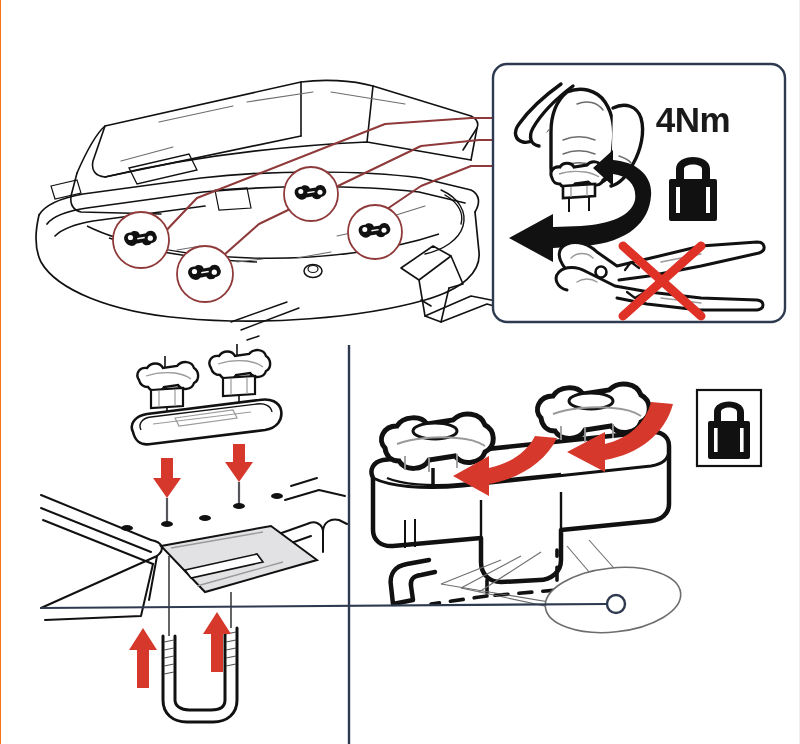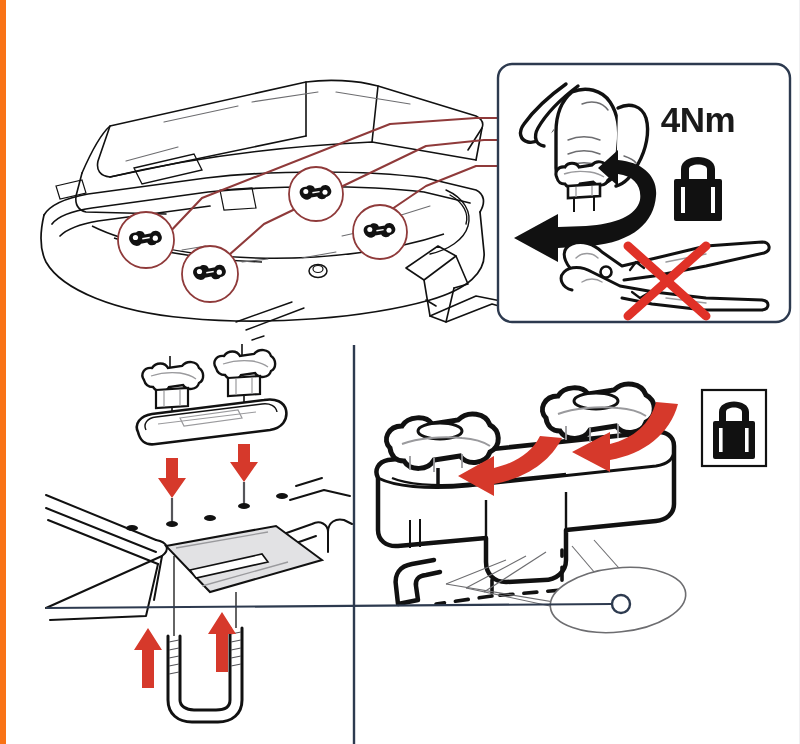--- a/index.html
+++ b/index.html
@@ -10,21 +10,21 @@
   }
   body {
     font-family: "Liberation Sans", sans-serif;
   }
   #sheet {
     position: relative;
     width: 800px;
     height: 744px;
     background: #ffffff;
     overflow: hidden;
-    border-left: 6px solid #f97316;
+    border-left: 1px solid #f97316;
     border-right: 1px solid #f0f0f2;
     box-sizing: border-box;
   }
   #art {
     position: absolute;
     left: 0;
     top: 0;
     width: 800px;
     height: 744px;
     display: block;

